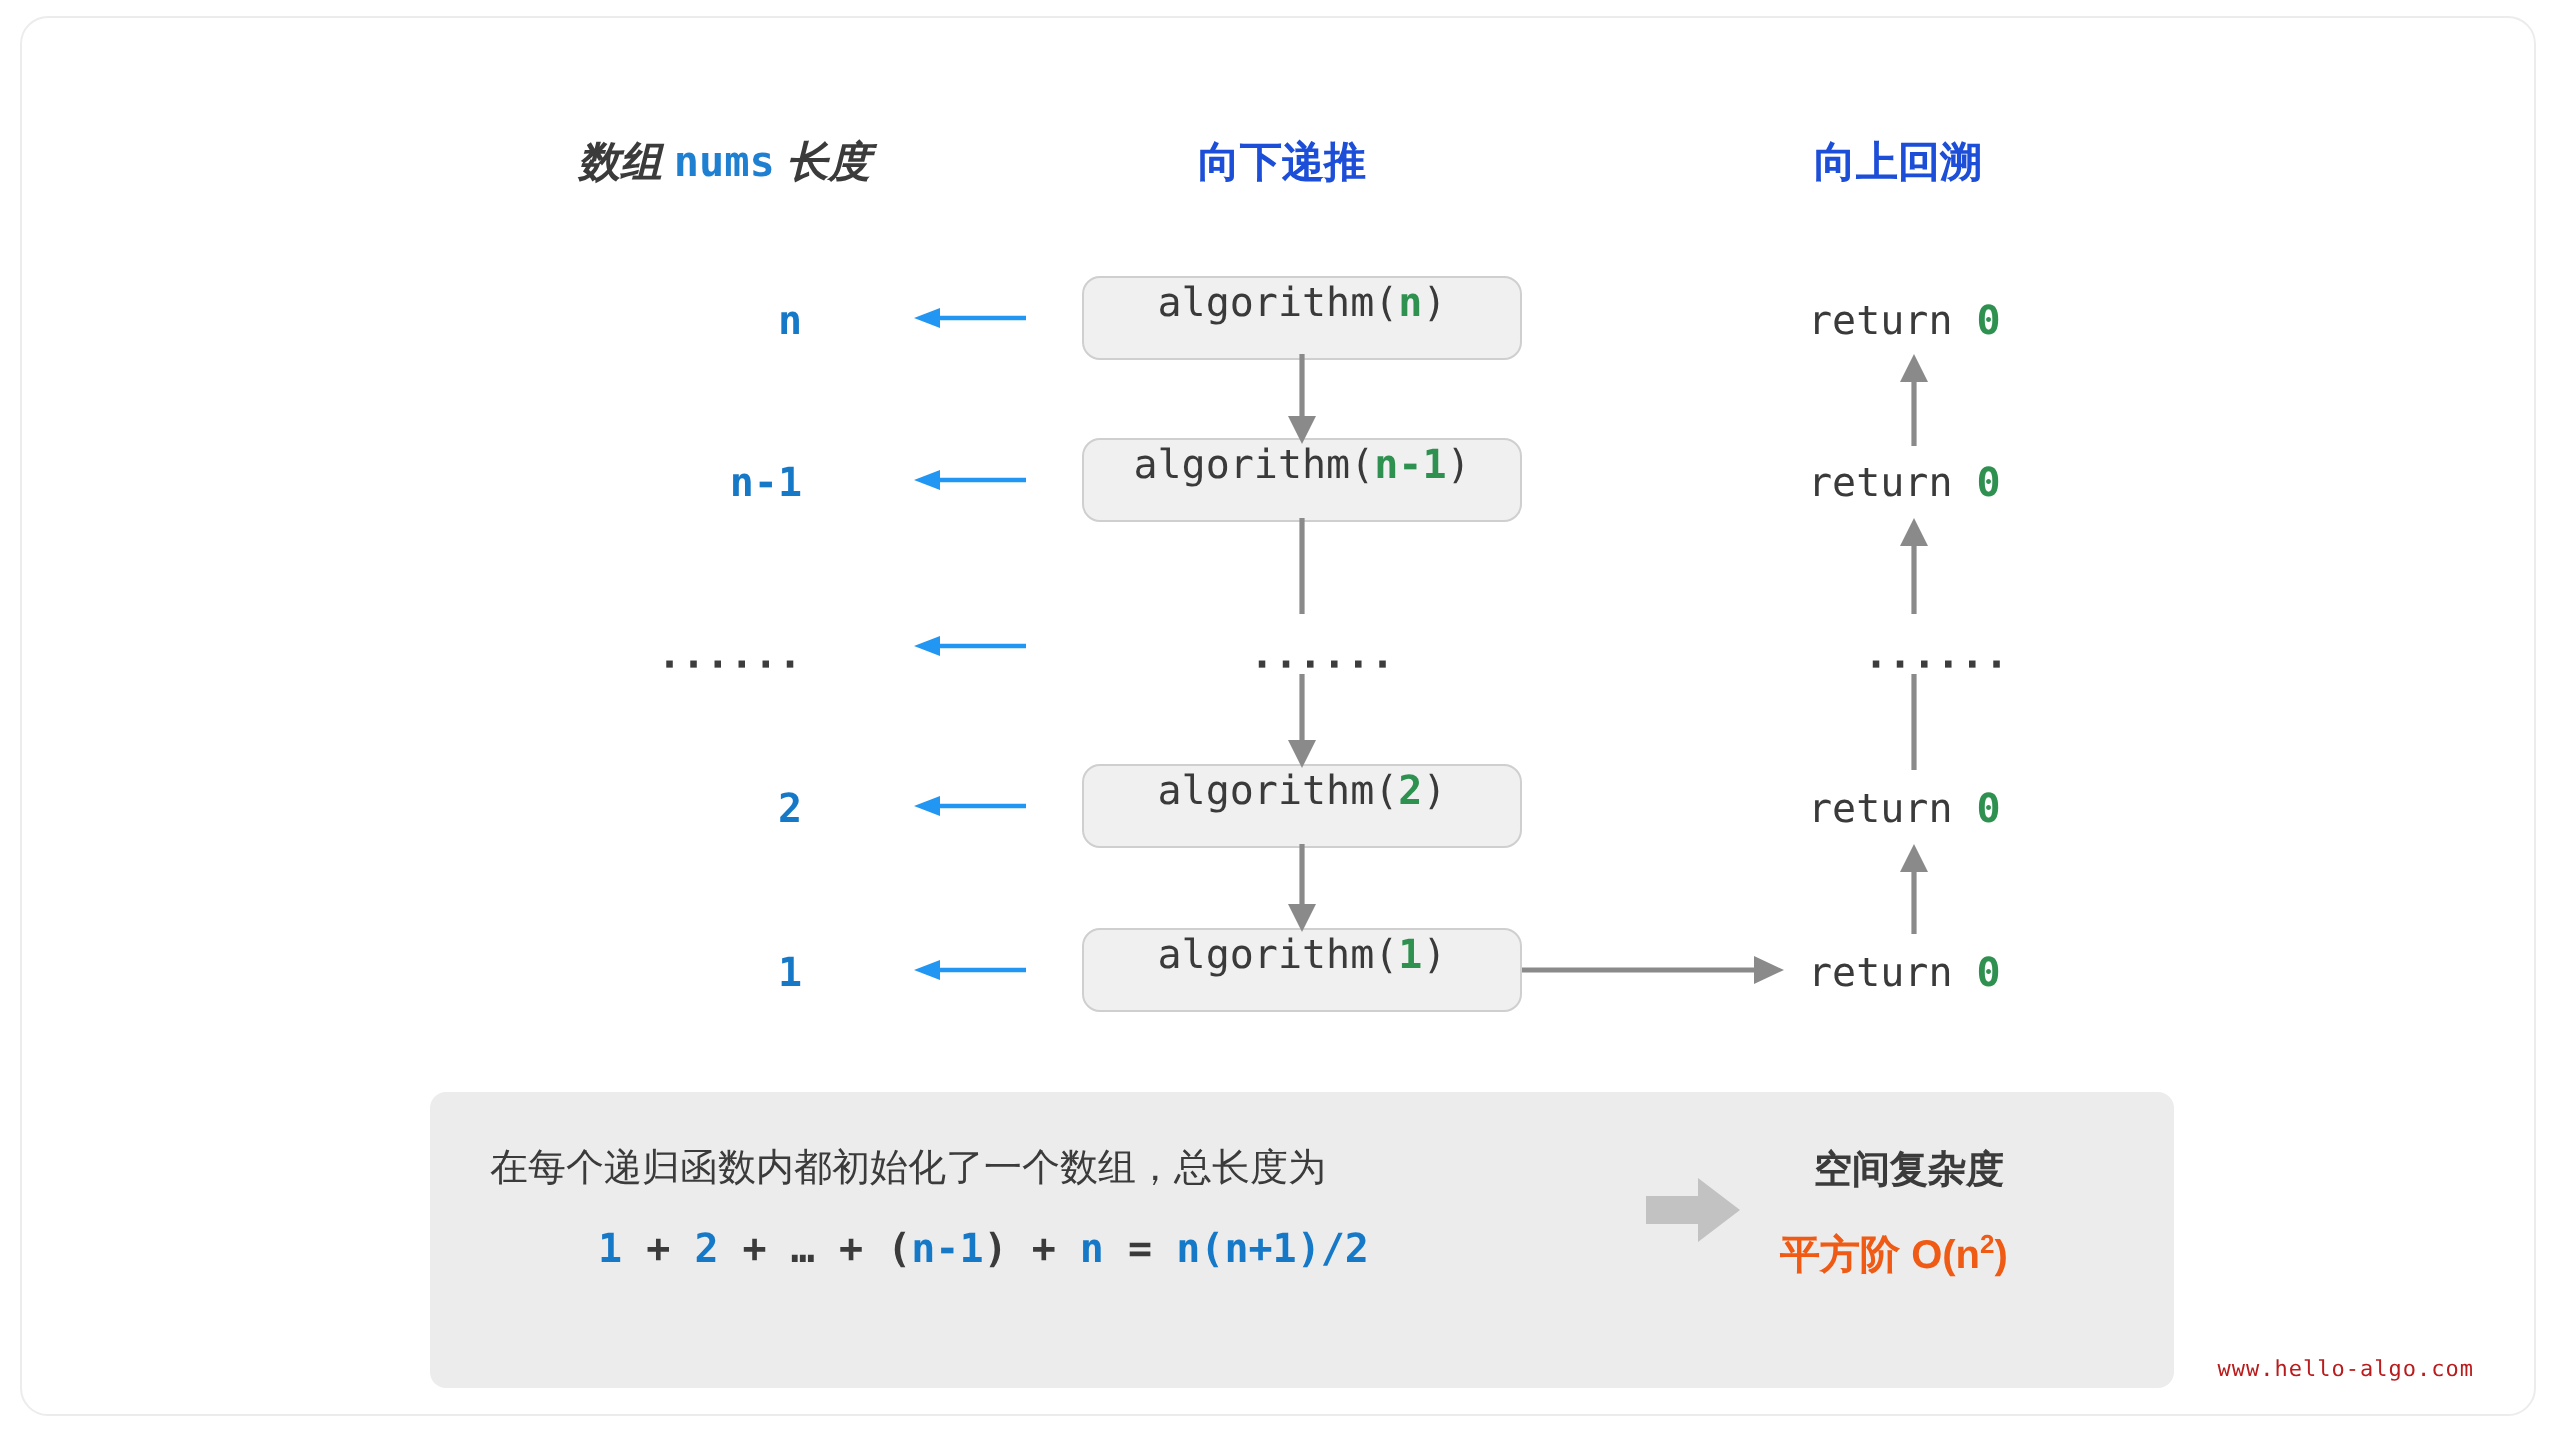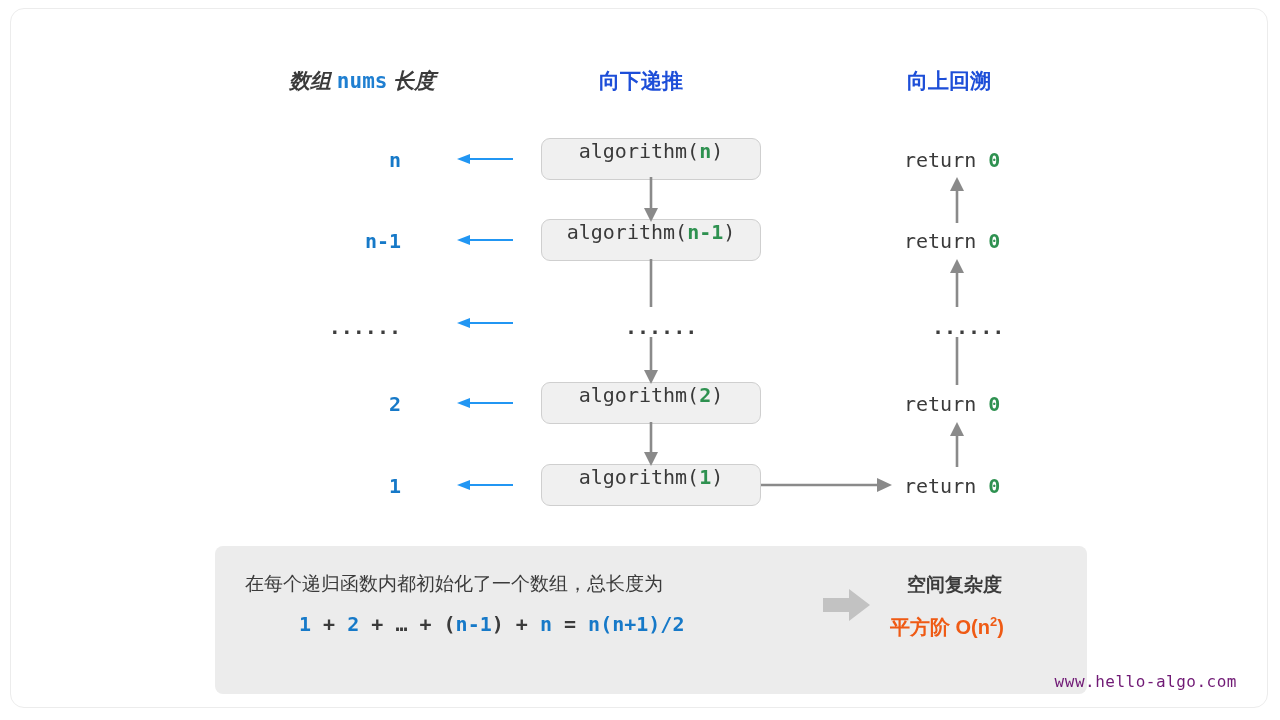--- a/index.html
+++ b/index.html
@@ -134,22 +134,22 @@
     white-space: nowrap;
   }
   .sum-complexity sup { font-size: 13px; }
 
   
   #watermark {
     position: absolute;
     right: 30px;
     bottom: 16px;
     font-family: "DejaVu Sans Mono", "Liberation Mono", monospace;
-    font-size: 16px;
-    color: #701a75;
+    font-size: 11px;
+    color: #b91c1c;
     letter-spacing: 0.5px;
   }
 </style>
 </head>
 <body>
 
 <div id="card">
 
   <div class="abs col-header" style="left:278px; top:58px;">
     <span class="hdr-dark">数组</span>

